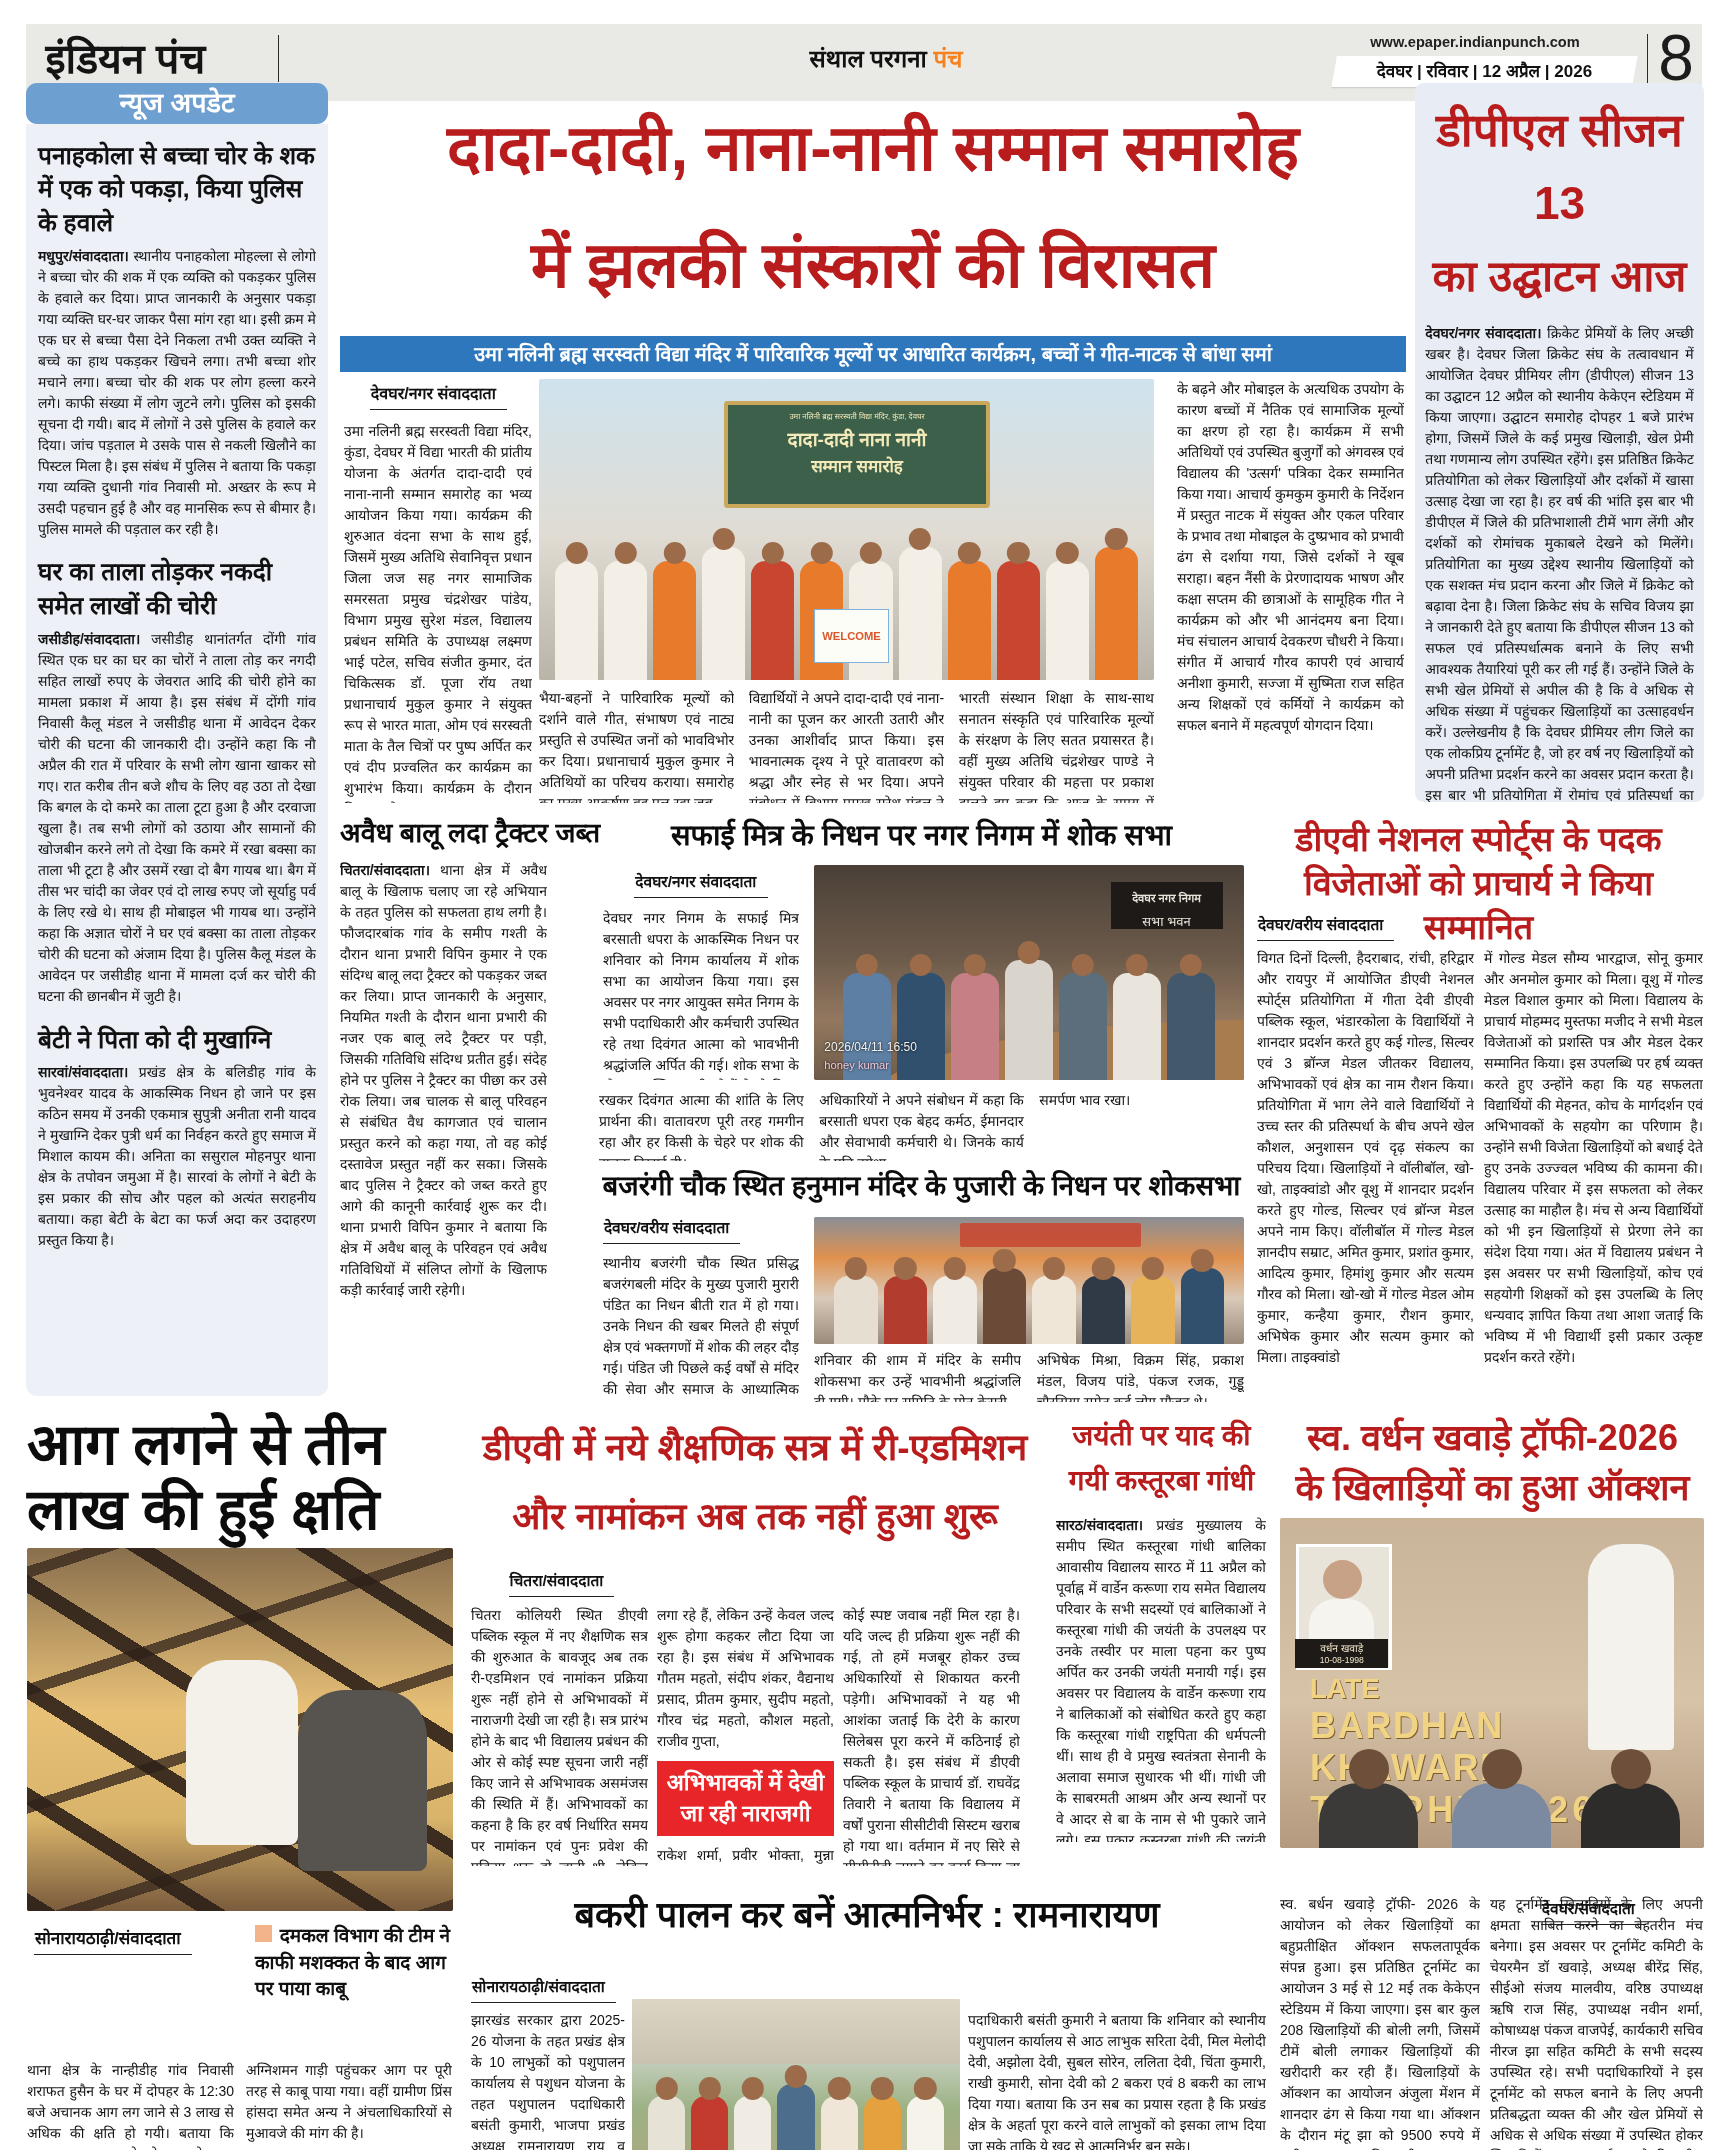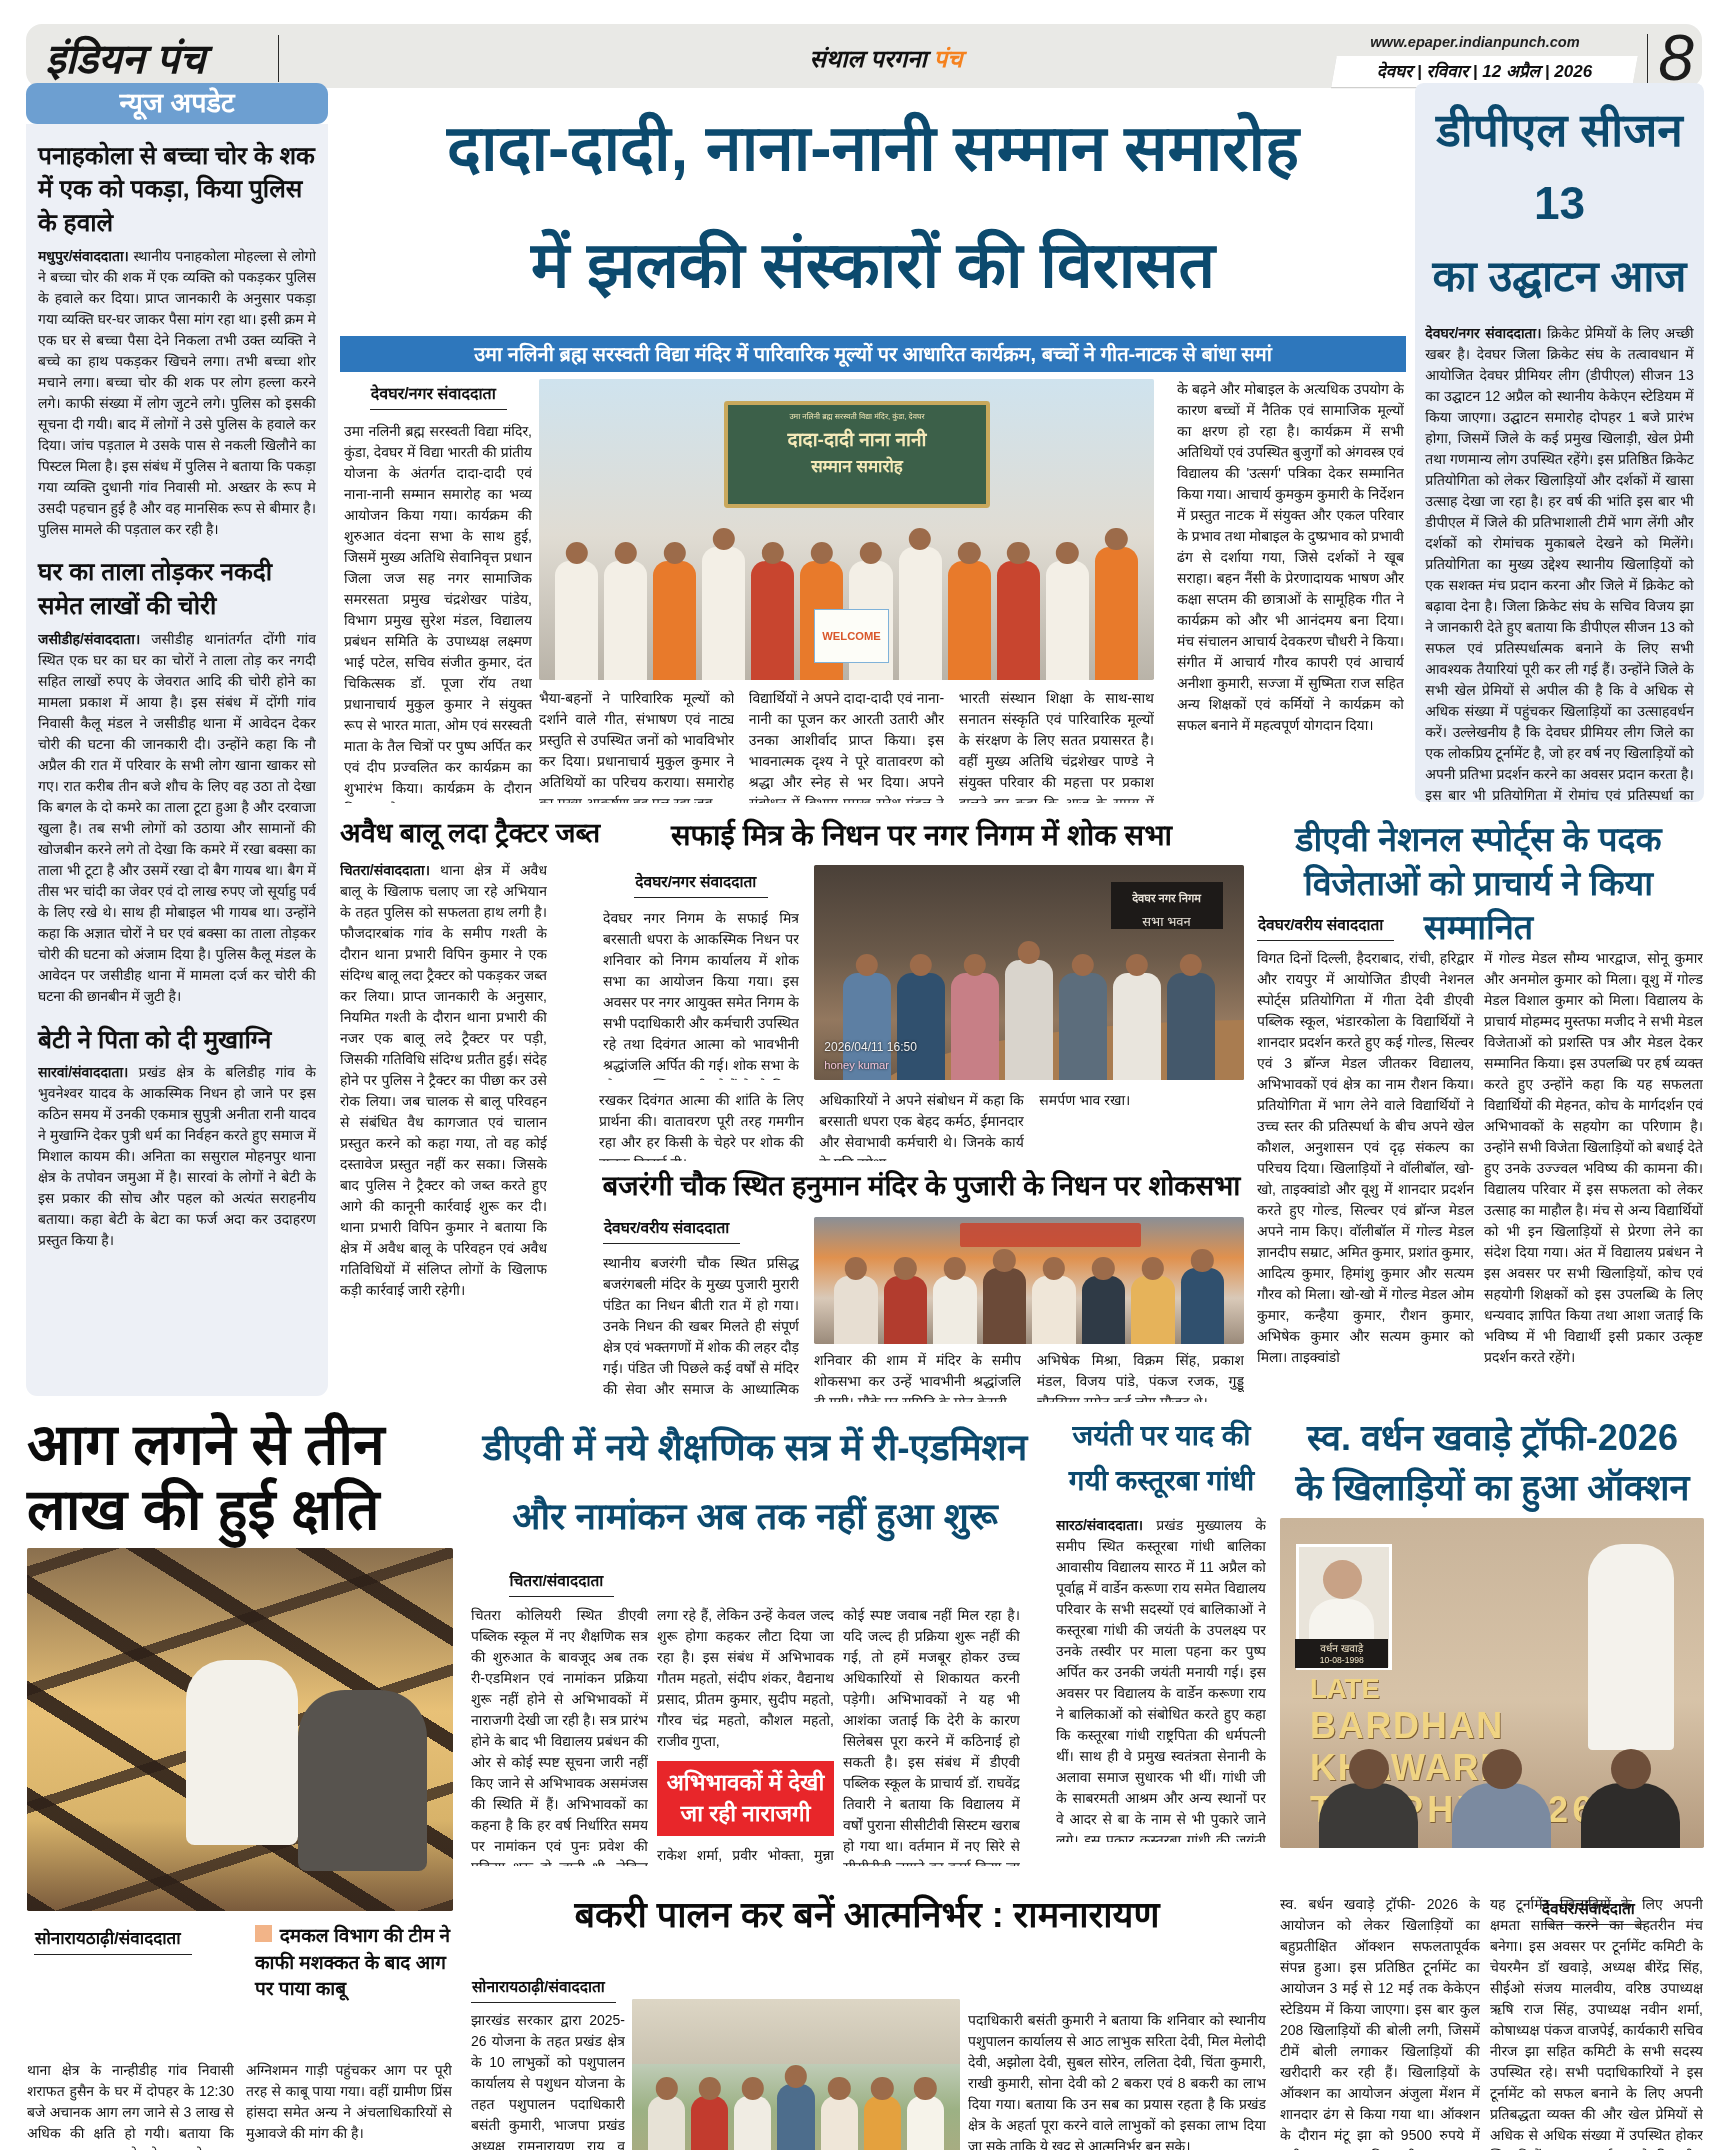--- a/index.html
+++ b/index.html
@@ -16,31 +16,31 @@
   .crowd{position:absolute;left:0;right:0;bottom:0;height:46%;display:flex;align-items:flex-end;padding:0 13px;}
   .crowd span{flex:1;margin:0 3px;height:86%;border-radius:14.6px 14.6px 0 0;background:#f3efe6;position:relative;}
   .crowd span::before{content:"";position:absolute;top:-19px;left:50%;transform:translateX(-50%);
                       width:22.4px;height:22.4px;border-radius:50%;background:#9c6b4a;}
   .crowd span:nth-child(3n){background:#e87a2b;}
   .crowd span:nth-child(5n){background:#c8452f;}
   .crowd span:nth-child(4n){height:96%;}
   .sb-art{margin-bottom:15.5px;}
   .sb-art h3{margin:0 0 6px 0;font-size:24.5px;line-height:1.38;font-weight:800;}
   .sb-art p{margin:0;}
-  .headline-line{font-weight:800;text-align:center;color:#0c4a6e;}
+  .headline-line{font-weight:800;text-align:center;color:#b91c1c;}
   .seated{position:absolute;bottom:0;width:99px;height:65px;border-radius:39px 39px 0 0;background:#3c3a38;}
   .seated::before{content:"";position:absolute;top:-34px;left:50%;transform:translateX(-50%);
                   width:40px;height:40px;border-radius:50%;background:#6e4f3a;}
 </style>
 </head>
 <body>
 
 <div class="page">
 
-  <div class="abs" style="left:26px;top:24px;width:1676px;height:64px;background:#e9e9e6;border-radius:16px;font-style:italic;">
+  <div class="abs" style="left:26px;top:24px;width:1676px;height:77px;background:#e9e9e6;border-radius:0;">
     <div class="abs" style="left:19.4px;top:6.5px;height:56px;line-height:56px;font-size:41px;font-weight:900;color:#141414;">इंडियन पंच</div>
     <div class="abs" style="left:252px;top:10.8px;width:1.3px;height:47px;background:#2a2a2a;"></div>
     <div class="abs center" style="left:602px;top:6.5px;width:516px;height:56px;line-height:56px;font-size:24px;font-weight:900;">
       <span>संथाल परगना </span><span style="color:#f5821f;">पंच</span>
     </div>
     <div class="abs" style="left:1290px;top:9.5px;width:318px;font-size:14.6px;font-weight:700;text-align:center;color:#222;">www.epaper.indianpunch.com</div>
     <div class="abs" style="left:1308px;top:32px;width:301px;height:31px;background:#ffffff;transform:skewX(-10deg);
                 box-shadow:0 1.3px 0 #cfcfcd;"></div>
     <div class="abs center" style="left:1308px;top:32px;width:301px;height:31px;line-height:31px;font-size:17px;font-weight:800;">देवघर | रविवार | 12 अप्रैल | 2026</div>
     <div class="abs" style="left:1621px;top:10px;width:1.3px;height:49px;background:#2a2a2a;"></div>

